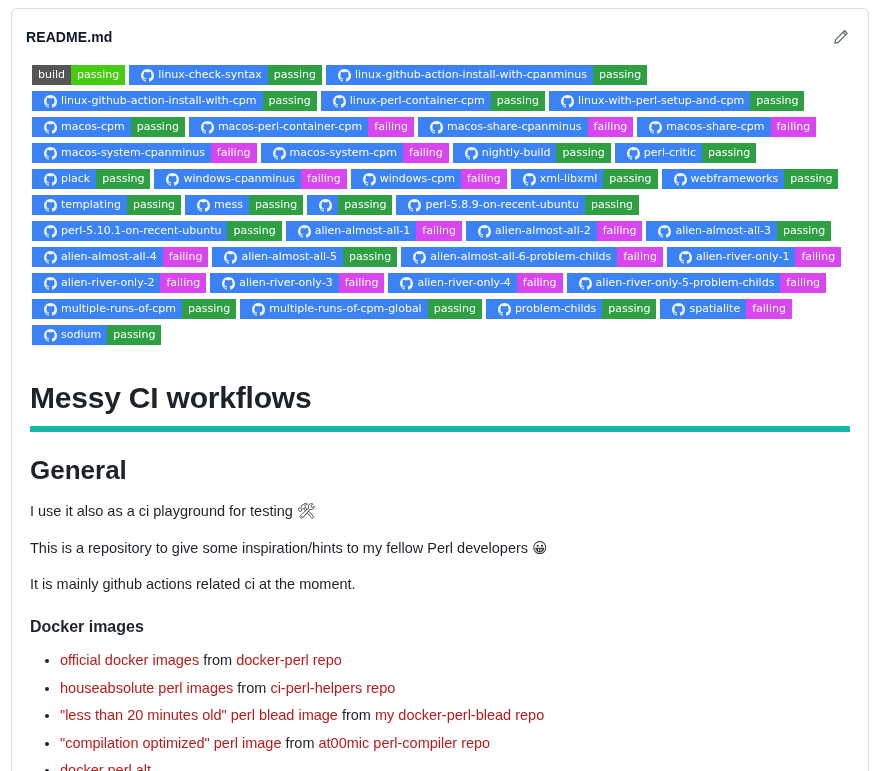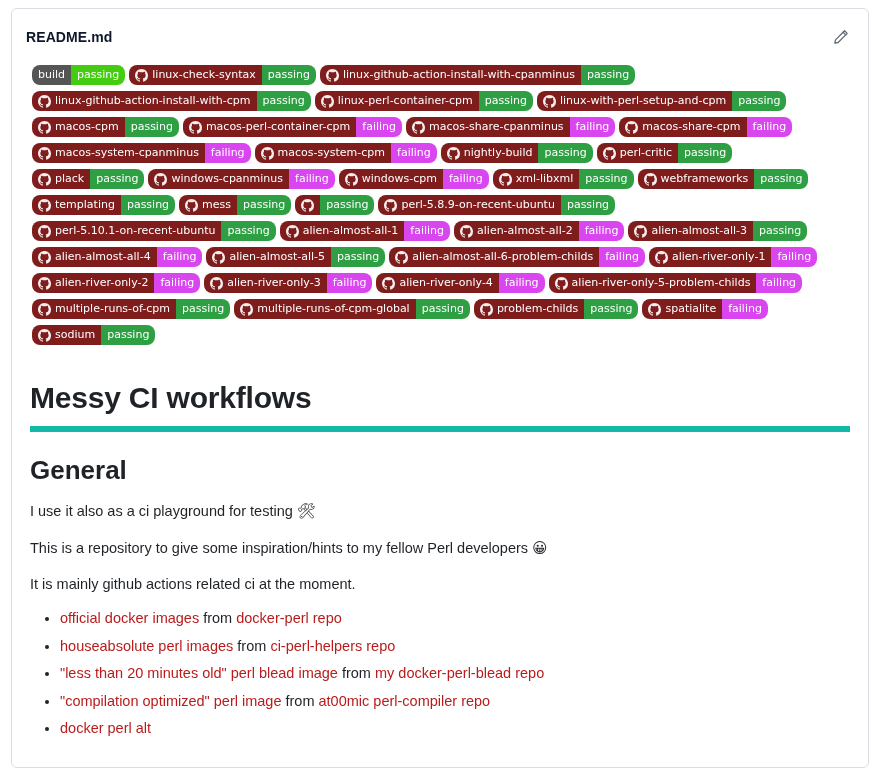--- a/index.html
+++ b/index.html
@@ -61,21 +61,21 @@
   
   .badges {
     display: block;
     padding: 4px 20px 6px 20px;
     line-height: 0;
   }
   .badge {
     display: inline-flex;
     align-items: stretch;
     height: 20px;
-    border-radius: 8px;
+    border-radius: 0;
     overflow: hidden;
     margin: 0 4px 6px 0;
     vertical-align: top;
     font-family: "DejaVu Sans", "Liberation Sans", sans-serif;
     cursor: pointer;
     white-space: nowrap;
   }
   .badge .b-left {
     display: flex;
     align-items: center;
@@ -86,21 +86,21 @@
     line-height: 20px;
   }
   .badge .b-right {
     display: flex;
     align-items: center;
     padding: 0 6px;
     font-size: 11px;
     color: #ffffff;
     line-height: 20px;
   }
-  .badge.gh .b-left { background: #7f1d1d; }
+  .badge.gh .b-left { background: #3b82f6; padding-left: 12px; }
   .badge.shield .b-left { background: #555555; }
   .badge.gh .b-right.passing { background: #2ea043; }
   .badge.gh .b-right.failing { background: #d946ef; }
   .badge.shield .b-right.passing { background: #44cc11; }
   .badge .gh-mark {
     width: 13px;
     height: 13px;
     flex: 0 0 13px;
     display: block;
     opacity: .92;
@@ -578,20 +578,21 @@
     </p>
 
     <p class="md-p">
       <span>This is a repository to give some inspiration/hints to my fellow Perl developers </span><span class="emoji">😀</span>
     </p>
 
     <p class="md-p">
       <span>It is mainly github actions related ci at the moment.</span>
     </p>
 
+    <h3 class="md-h3">Docker images</h3>
 
     <ul class="md-ul" id="docker-list">
         <li><a class="md-link">official docker images</a><span> from </span><a class="md-link">docker-perl repo</a></li>
         <li><a class="md-link">houseabsolute perl images</a><span> from </span><a class="md-link">ci-perl-helpers repo</a></li>
         <li><a class="md-link">"less than 20 minutes old" perl blead image</a><span> from </span><a class="md-link">my docker-perl-blead repo</a></li>
         <li><a class="md-link">"compilation optimized" perl image</a><span> from </span><a class="md-link">at00mic perl-compiler repo</a></li>
         <li><a class="md-link">docker perl alt</a></li>
       </ul>
 
   </div>

